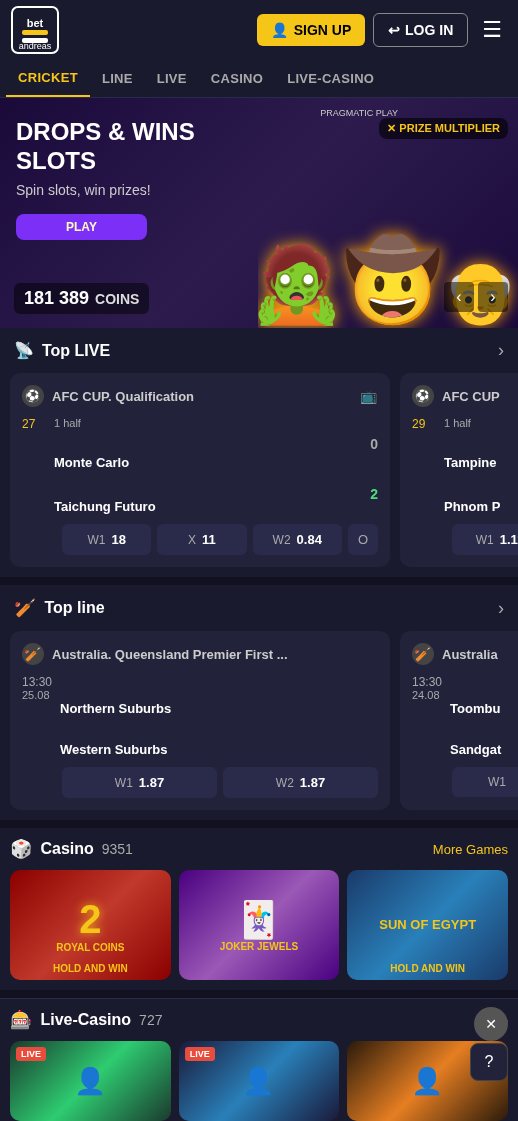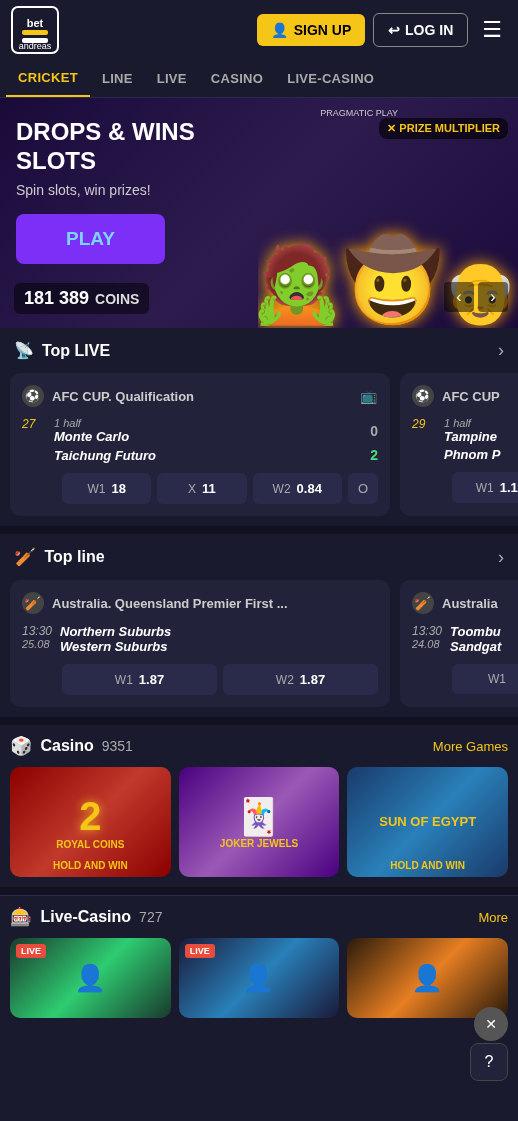--- a/index.html
+++ b/index.html
@@ -118,25 +118,25 @@
       max-width: 230px;
     }
     .banner-subtitle {
       font-size: 14px;
       color: #ccc;
       margin-top: 6px;
       max-width: 230px;
     }
     .banner-play-btn {
       background: #7b2ff7;
-      color: #7dd3fc;
+      color: #fef9c3;
       border: none;
       border-radius: 8px;
-      padding: 14px 50px;
-      font-size: 19px;
+      padding: 6px 50px;
+      font-size: 12px;
       font-weight: bold;
       cursor: pointer;
       margin-top: 16px;
       display: inline-block;
     }
     .banner-nav-arrows {
       position: absolute;
       bottom: 16px;
       right: 10px;
       display: flex;
@@ -237,35 +237,35 @@
     .team-row {
       display: flex;
       align-items: center;
       justify-content: space-between;
       margin-bottom: 3px;
     }
     .team-info {
       display: flex;
       gap: 8px;
       font-size: 13px;
-      font-style: italic;
     }
     .team-minute {
       color: #f5c518;
       font-size: 12px;
       min-width: 24px;
     }
     .team-half {
       color: #aaa;
       font-size: 11px;
     }
     .team-name {
       color: #fff;
       font-weight: bold;
       font-size: 13px;
+      margin-top: 26px;
     }
     .team-score {
       color: #4ade80;
       font-weight: bold;
       font-size: 14px;
     }
     .team-score.zero { color: #aaa; }
 
     .odds-row {
       display: flex;

